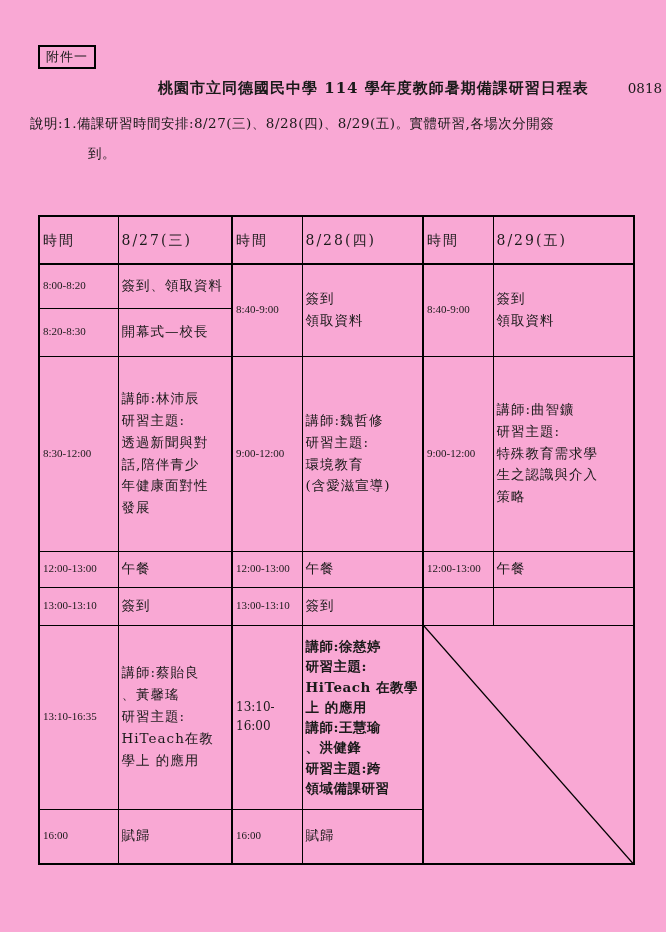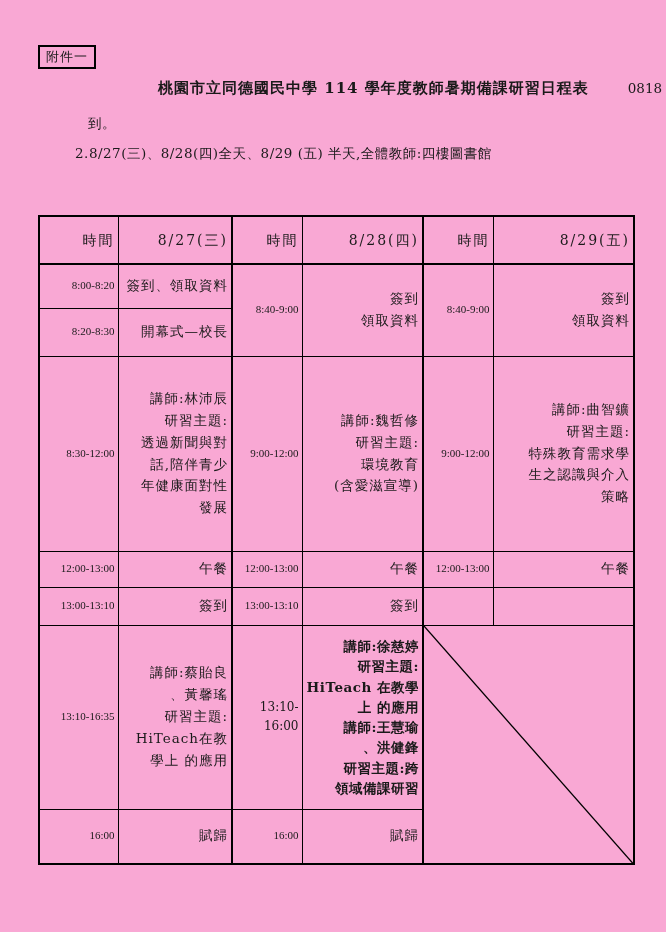--- a/index.html
+++ b/index.html
@@ -34,21 +34,21 @@
 
   table.schedule {
     position: absolute; left: 38px; top: 215px;
     border-collapse: collapse;
     table-layout: fixed;
     width: 595px;
     border: 2.5px solid #000;
   }
   td {
     border: 1.5px solid #000;
-    text-align: right;
+    text-align: left;
     vertical-align: middle;
     padding: 2px 3px;
     font-size: 13.5px;
     letter-spacing: 1px;
     line-height: 1.62;
     white-space: pre-line;
     overflow: hidden;
   }
   tr.hdr td {
     font-size: 14px;
@@ -67,22 +67,22 @@
 
 <div class="page">
 
   <div class="attachment-box">附件一</div>
 
   <div class="title-row">
     <span class="title">桃園市立同德國民中學 114 學年度教師暑期備課研習日程表</span><span class="doc-num">0818</span>
   </div>
 
   <div class="notes">
+    <div class="note-line note-l1">說明:1.備課研習時間安排:8/27(三)、8/28(四)、8/29(五)。實體研習,各場次分開簽</div>
     <div class="note-line note-l2">到。</div>
-    <div class="note-line note-l3">2.8/27(三)、8/28(四)全天、8/29 (五) 半天,全體教師:四樓圖書館</div>
   </div>
 
   <table class="schedule">
     <colgroup>
       <col style="width:79px">
         <col style="width:114px">
         <col style="width:70px">
       <col style="width:121px">
         <col style="width:70px">
         <col style="width:141px">

